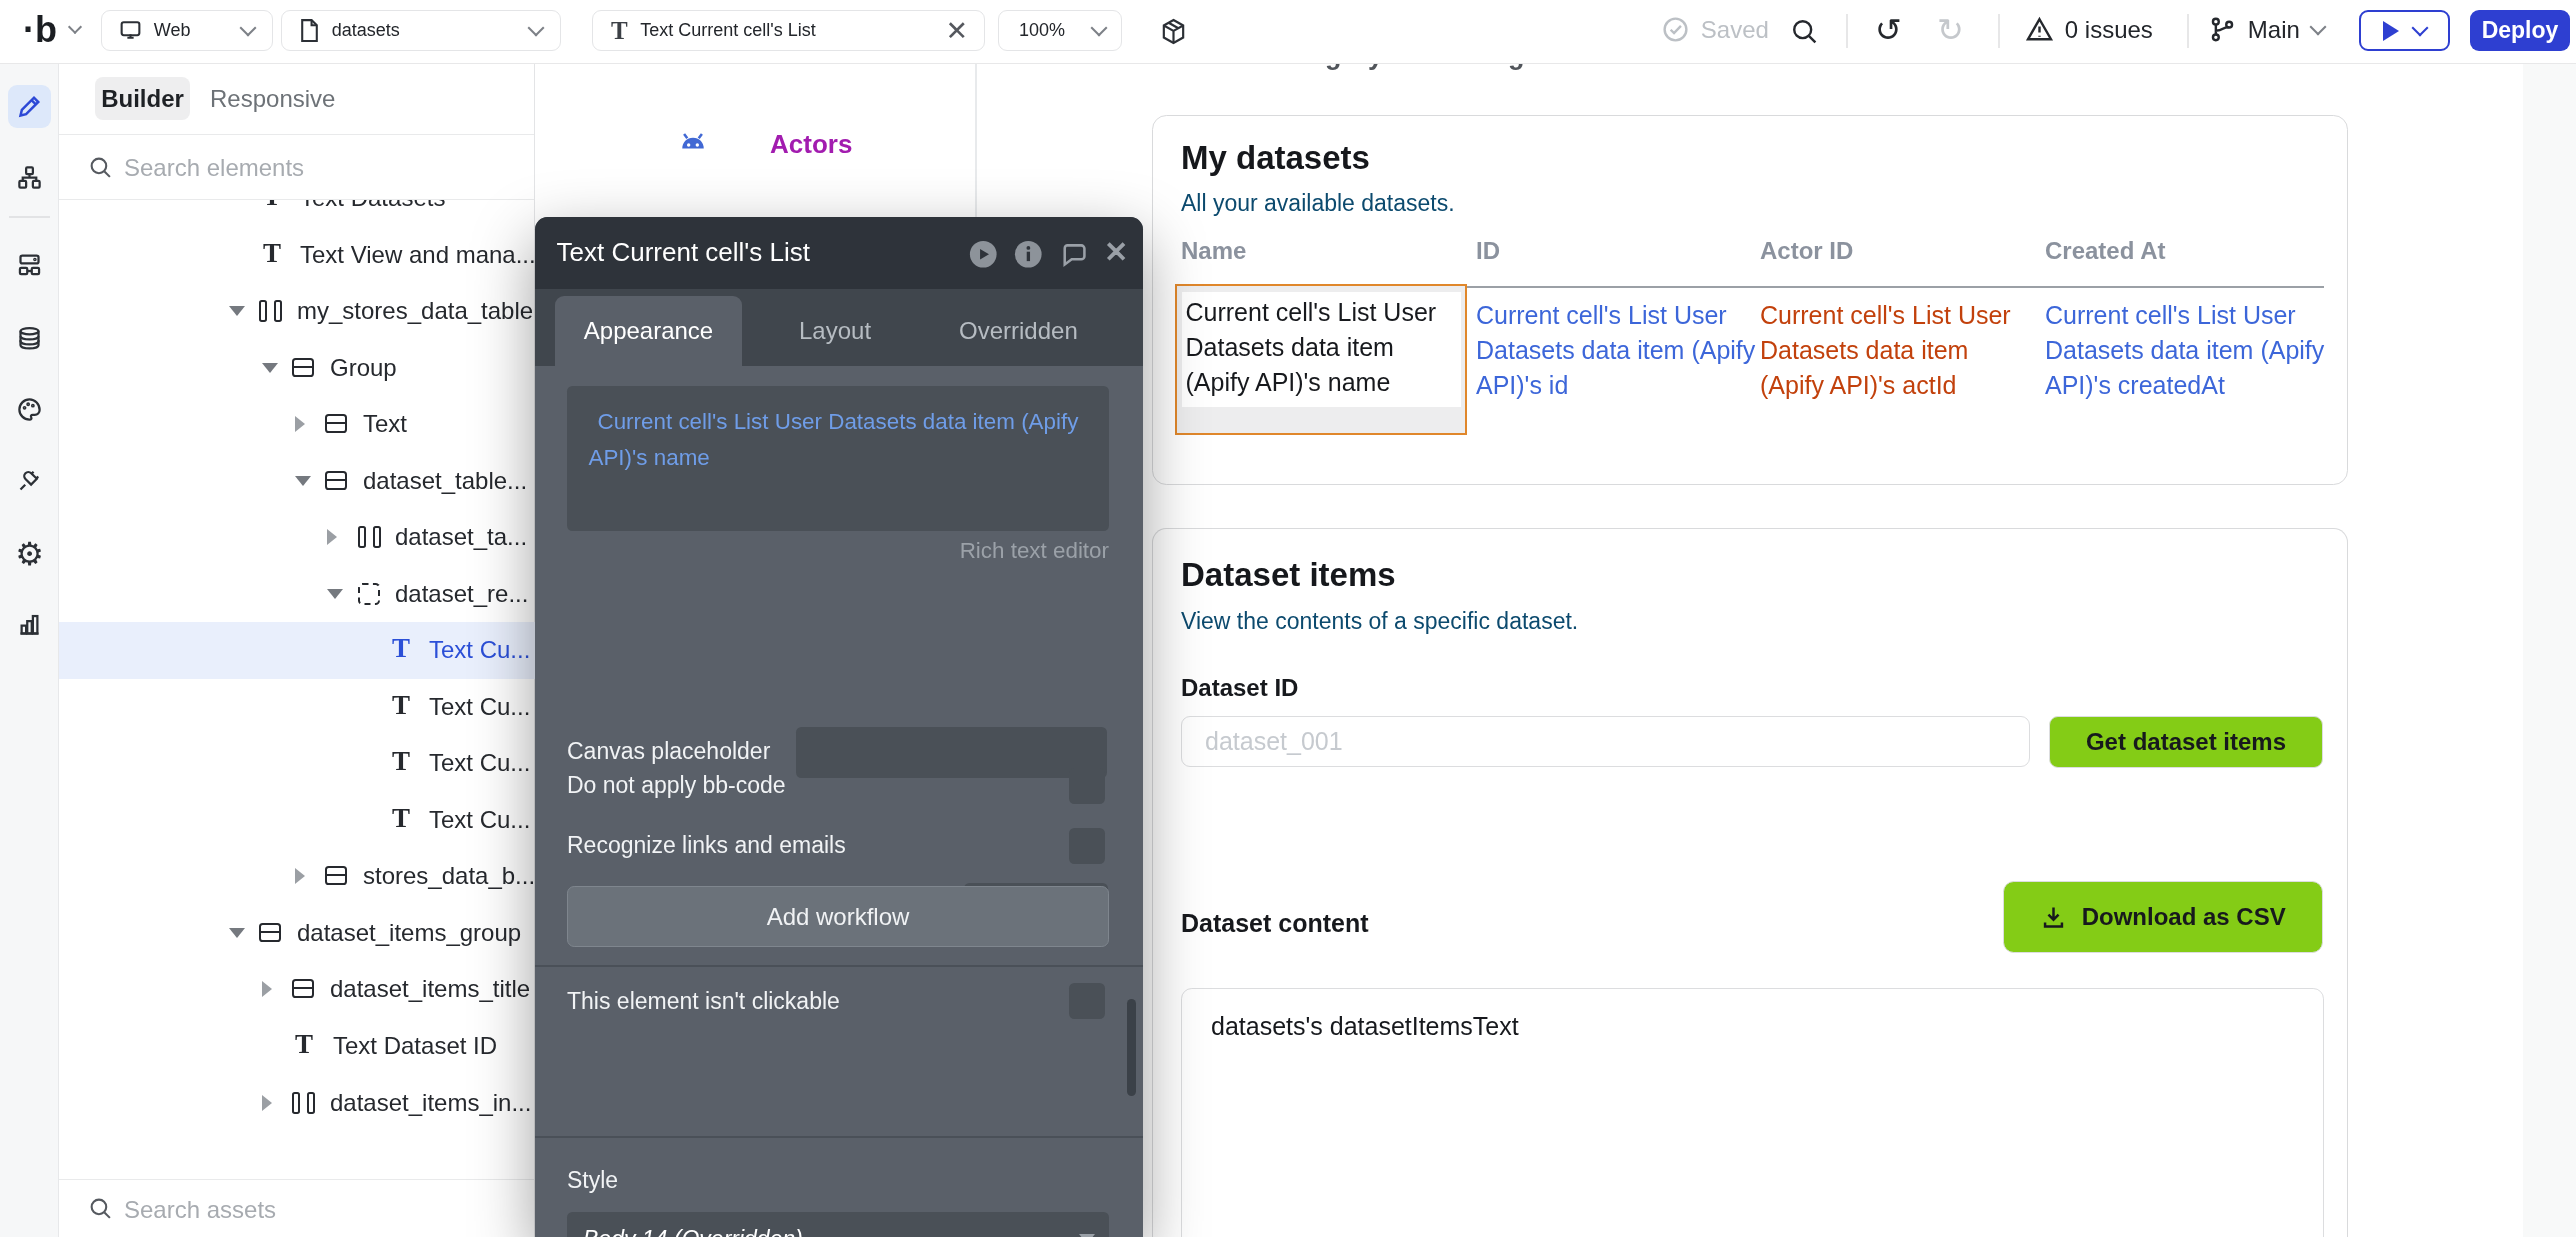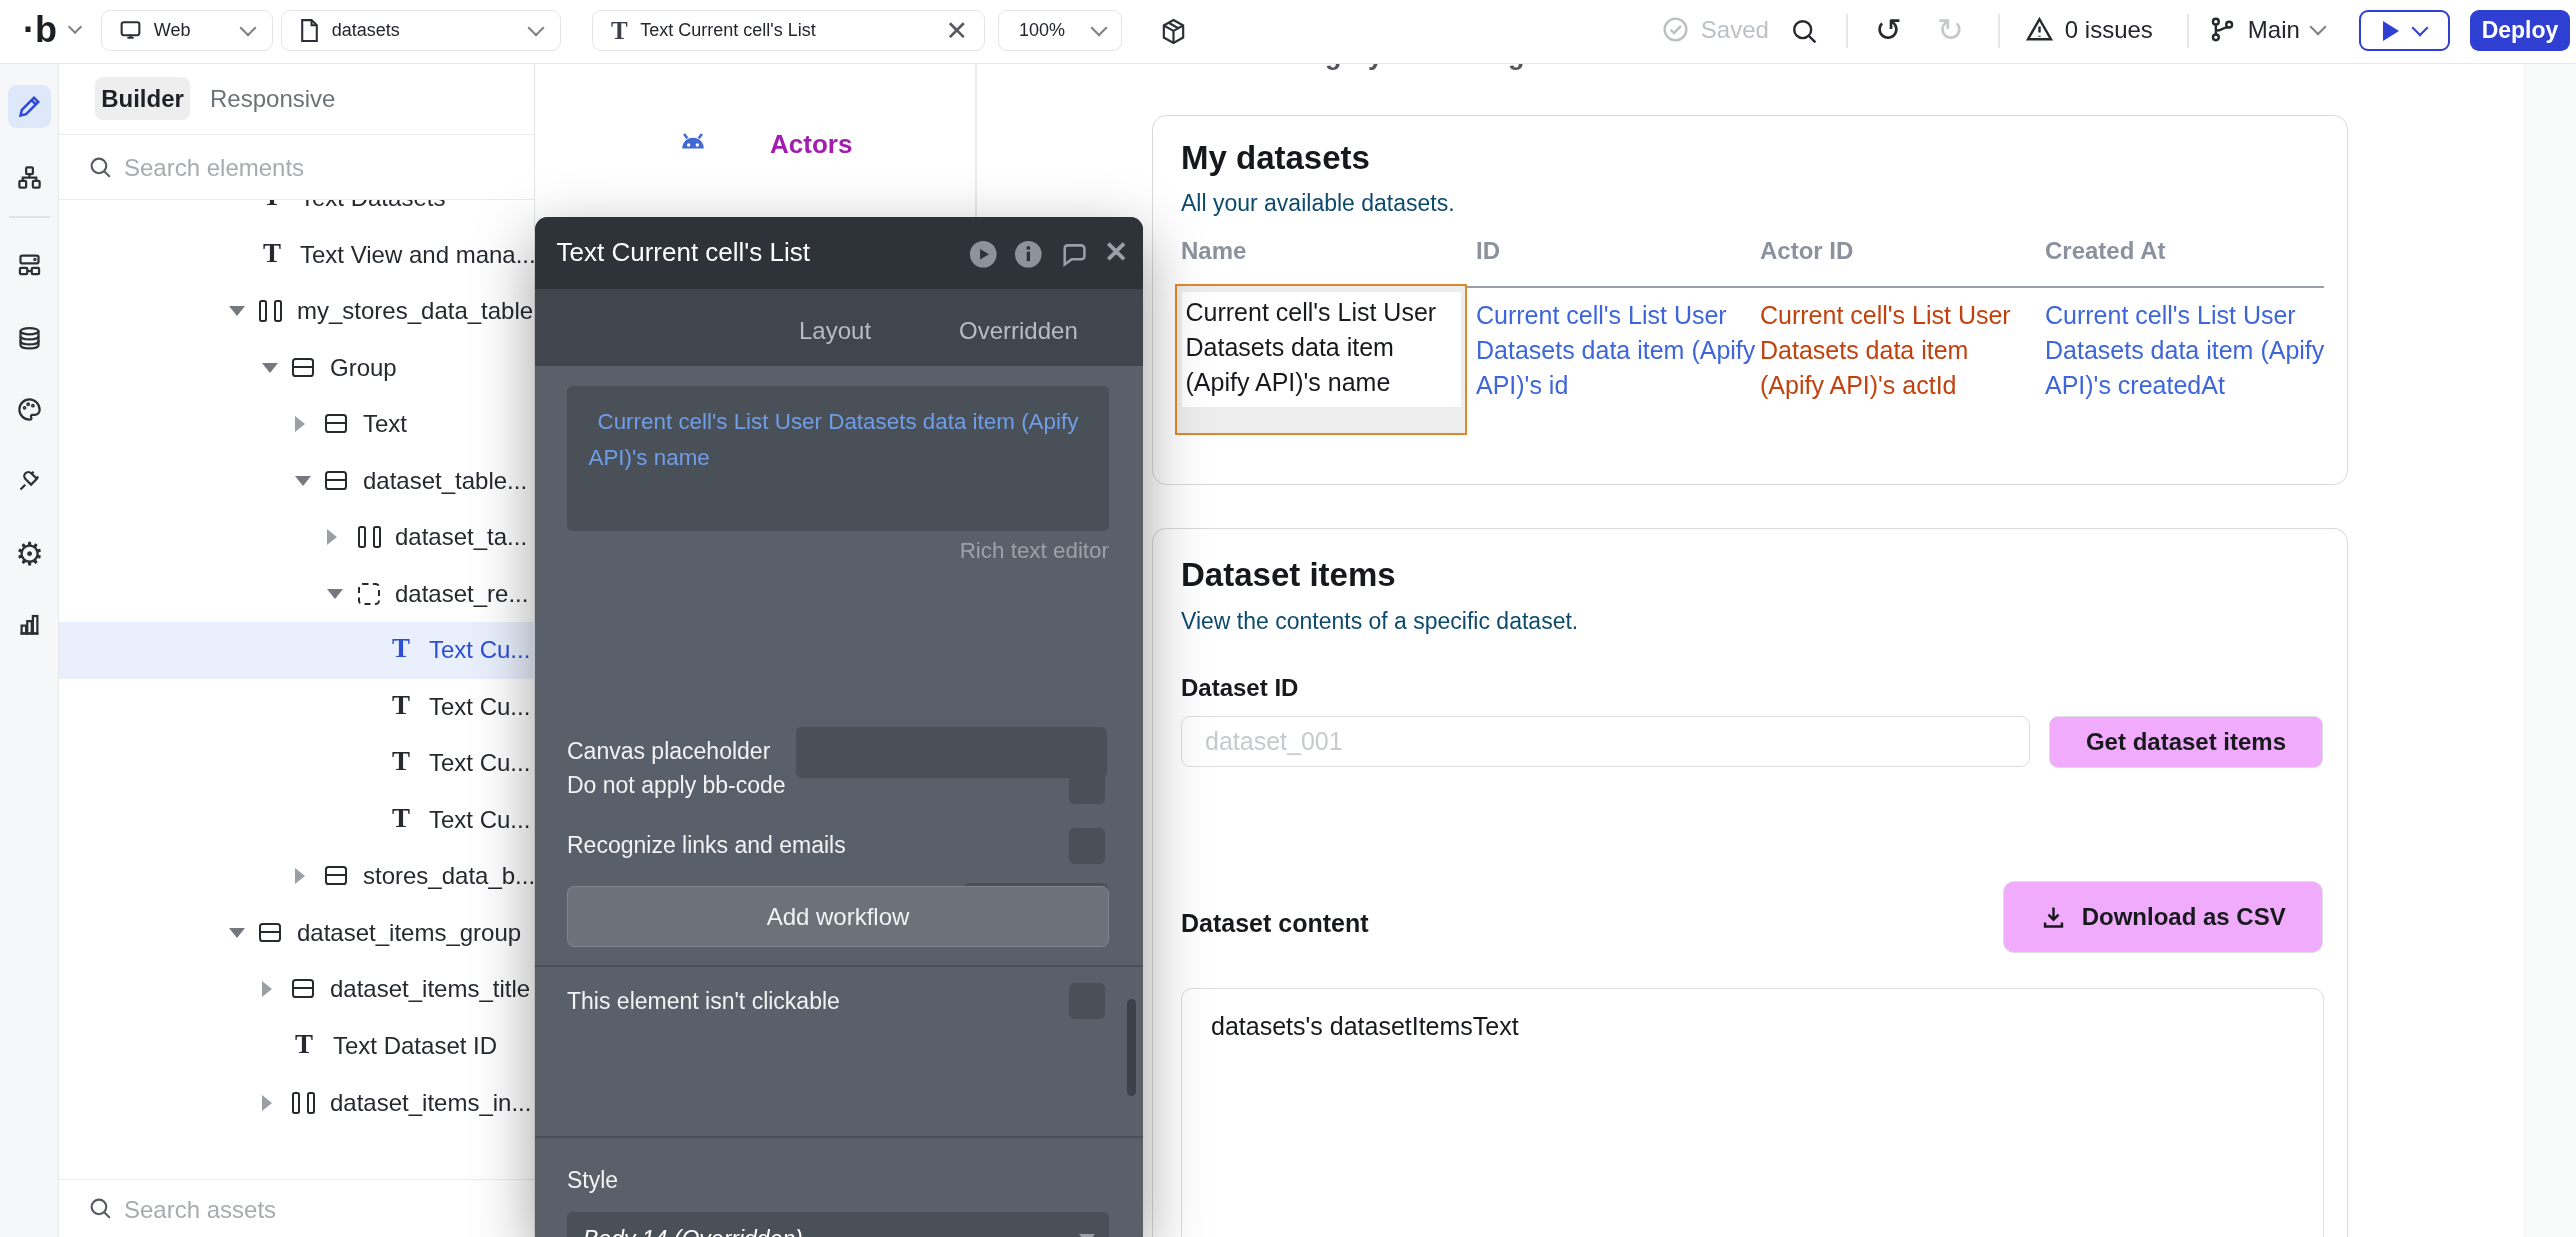--- a/index.html
+++ b/index.html
@@ -71,21 +71,21 @@
   .tdiv{position:absolute;height:2.2px;background:#9ba0a6;}
   .cell{position:absolute;font-size:25px;line-height:35px;color:#c2410c;}
   .cell.link{color:#3c66d9;}
   .selbox{position:absolute;border:2.7px solid #e0872b;background:#ededee;box-sizing:border-box;padding:6.3px 4.5px;}
   .selbox .inner{background:#fff;min-height:109px;padding:2.7px 3.6px;font-size:25px;line-height:35px;color:#17191d;}
   .fldlab{position:absolute;font-size:24px;font-weight:600;color:#17191d;}
   .tinput{position:absolute;border:1.8px solid #dcdddf;border-radius:9px;box-sizing:border-box;background:#fff;}
   .tinput input{width:100%;height:100%;border:none;outline:none;background:transparent;border-radius:9px;
        font-size:25px;color:#3a3e43;padding:0 23px;box-sizing:border-box;font-family:"Liberation Sans",sans-serif;}
   .tinput input::placeholder{color:#c6cacf;}
-  .wbtn{position:absolute;border:1.8px solid #dcdddf;border-radius:9px;background:#f0abfc;box-sizing:border-box;
+  .wbtn{position:absolute;border:1.8px solid #dcdddf;border-radius:9px;background:#84cc16;box-sizing:border-box;
        display:flex;align-items:center;justify-content:center;font-size:24px;font-weight:700;color:#17191d;}
   
   .inspector{left:535px;top:217px;width:608px;height:1021px;z-index:50;border-radius:12.6px 12.6px 0 0;
        box-shadow:0 21.5px 63px rgba(0,0,0,.38);background:#5a6069;}
   .insp-head{position:absolute;left:0;top:0;width:100%;height:72px;background:#2e333a;border-radius:12.6px 12.6px 0 0;}
   .insp-title{position:absolute;left:21.5px;top:20px;font-size:26px;color:#fff;}
   .hicon{position:absolute;top:21.5px;width:30.5px;height:30.5px;}
   .insp-tabs{position:absolute;left:0;top:72px;width:100%;height:77px;background:#40464d;}
   .tab-active{position:absolute;left:20px;top:7.2px;width:187px;height:70px;background:#5a6069;border-radius:9px 9px 0 0;
        display:flex;align-items:center;justify-content:center;font-size:24px;color:#fff;}
@@ -462,20 +462,21 @@
       </span>
       <span class="hicon" style="left:524px;">
         <svg width="30.5" height="30.5" viewBox="0 0 24 24" fill="none" stroke="#9aa0a7" stroke-width="2">
             <path d="M6.5 5h11a2.5 2.5 0 0 1 2.5 2.5v6a2.5 2.5 0 0 1-2.5 2.5H10l-5.5 4V7.5A2.5 2.5 0 0 1 6.5 5z"></path>
           </svg>
       </span>
       <span class="hicon" style="left:569px;top:18px;font-size:29px;font-weight:700;color:#9aa0a7;">✕</span>
     </div>
 
     <div class="insp-tabs">
+      <div class="tab-active">Appearance</div>
       <div class="tab-idle" style="left:264px;">Layout</div>
       <div class="tab-idle" style="left:424px;">Overridden</div>
     </div>
 
     <div class="insp-body">
       <div class="dbox rich">Current cell's List User Datasets data item (Apify API)'s name</div>
       <div class="hint">Rich text editor</div>
 
       <div class="dlab" style="top:372px;">Canvas placeholder</div>
       <div class="dbox" style="left:261px;top:361px;width:311px;height:51px;"></div>

